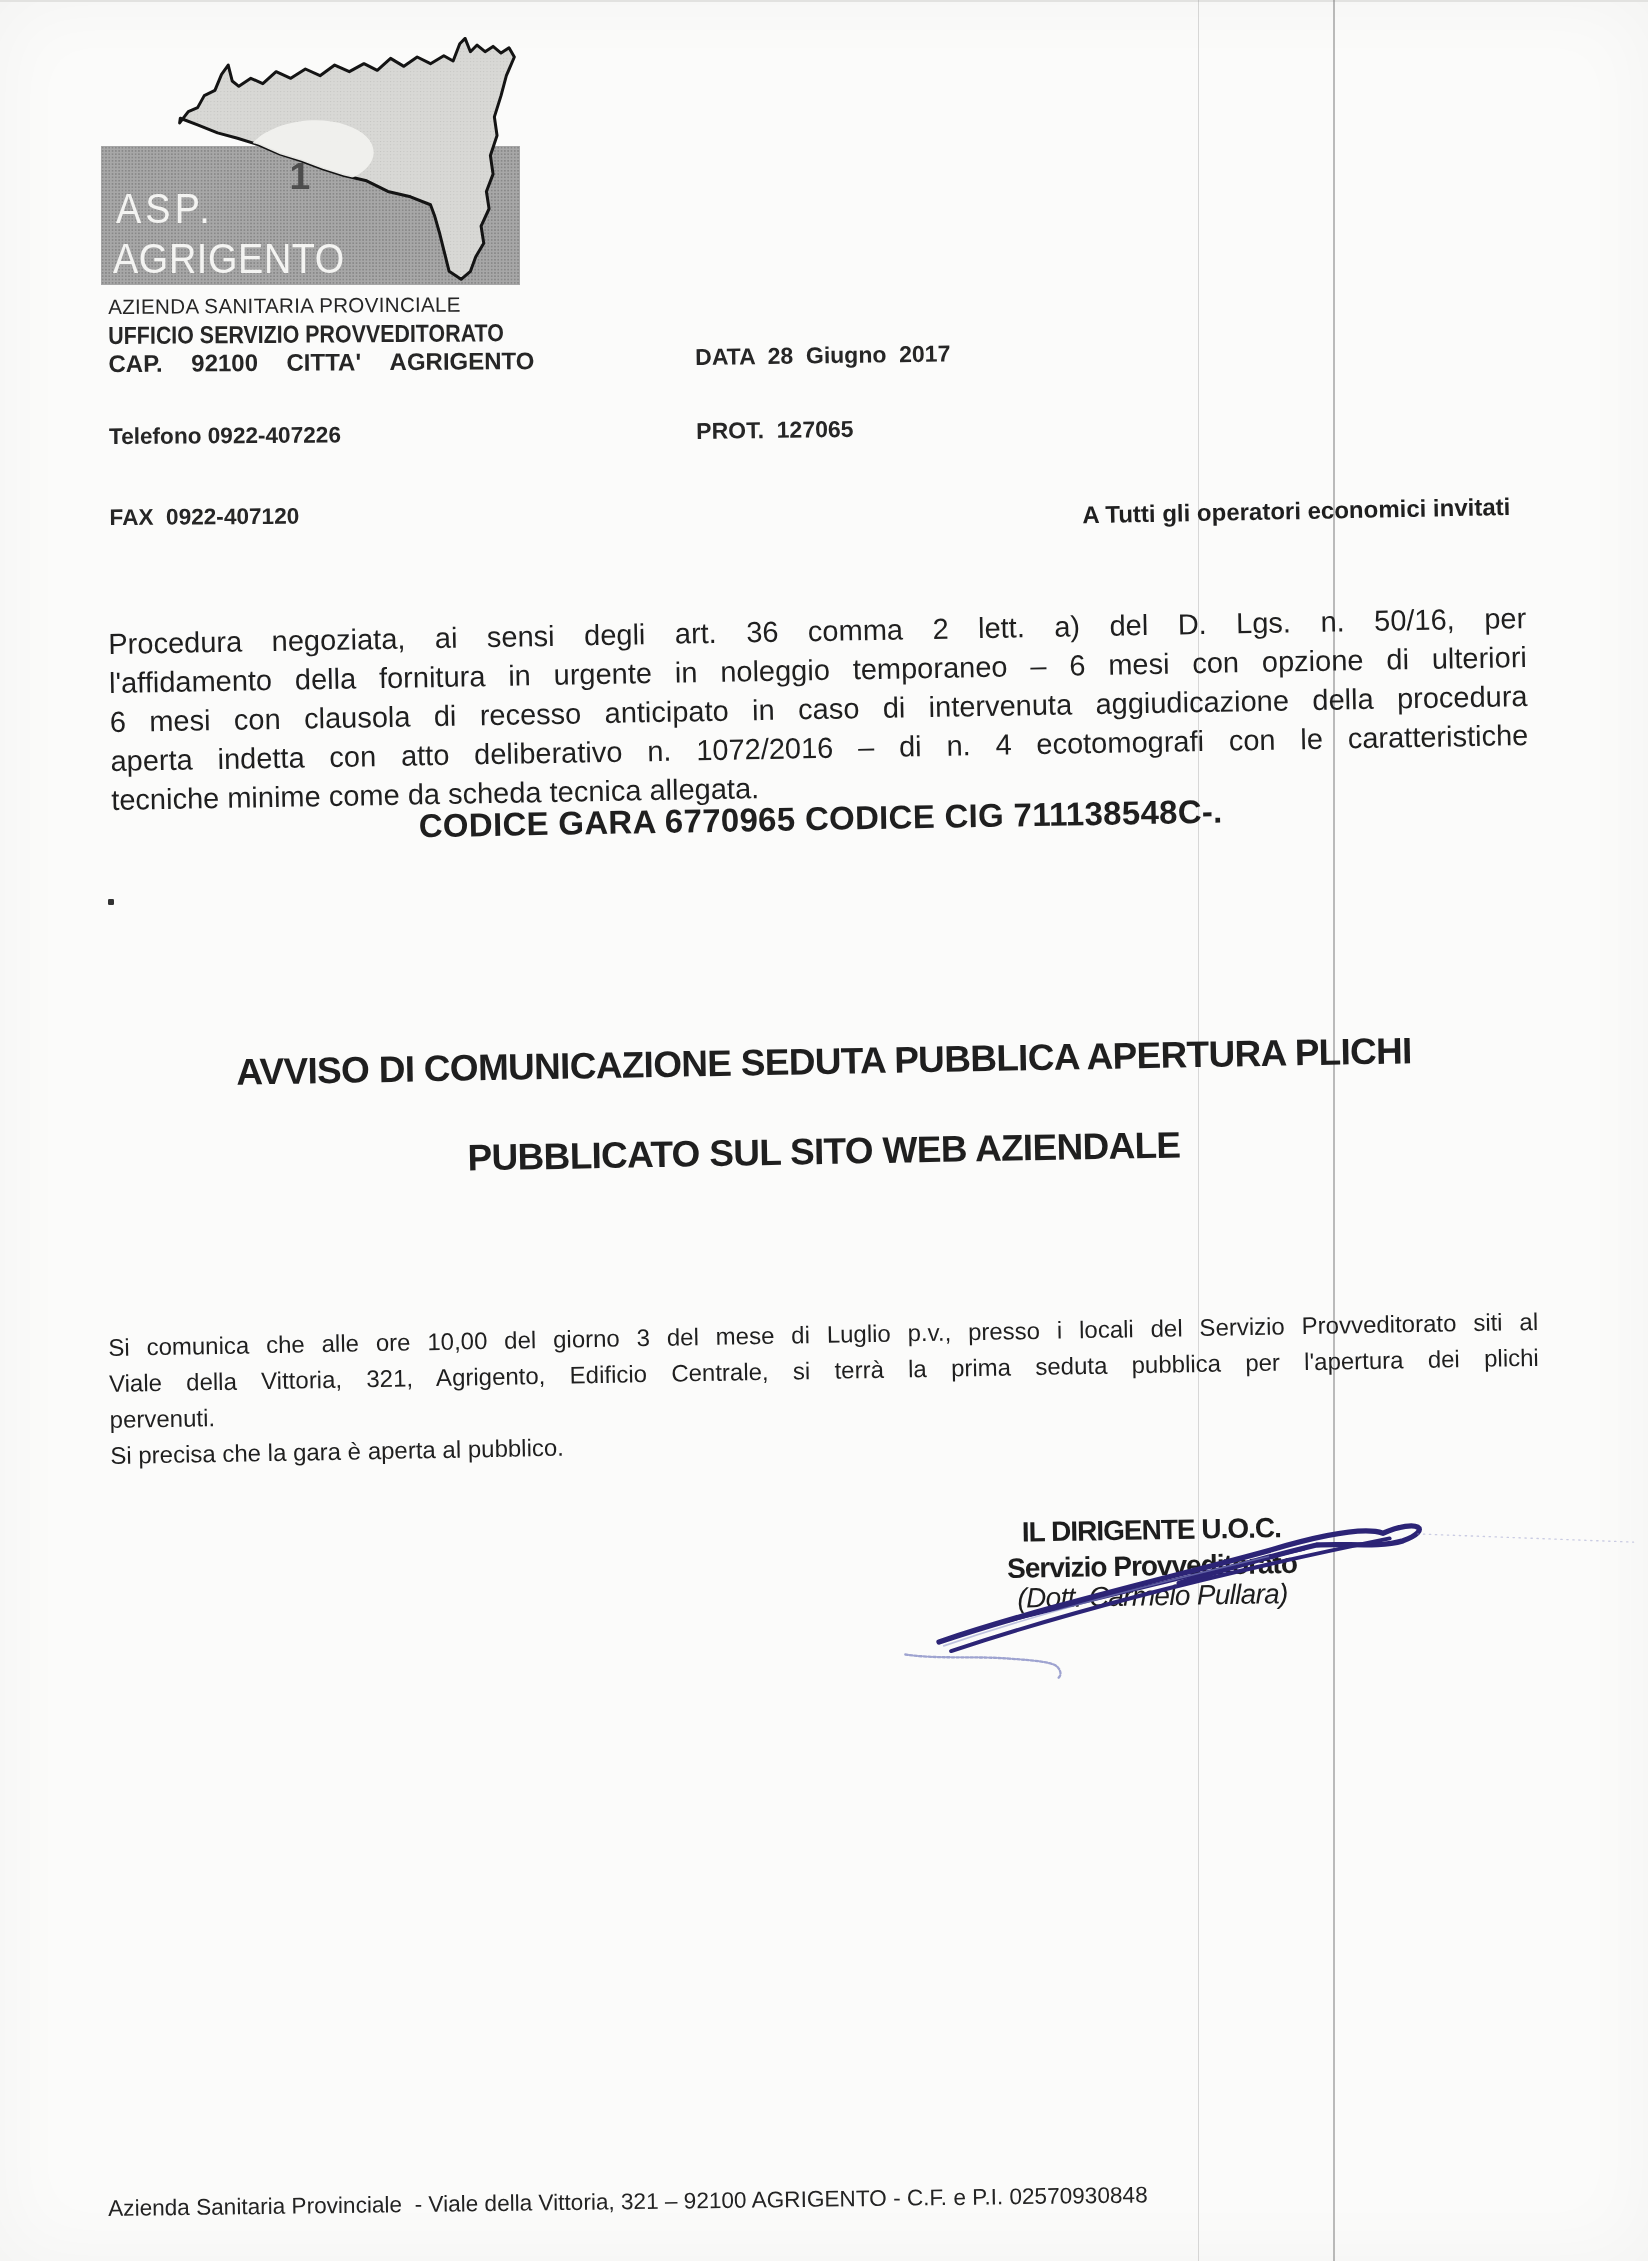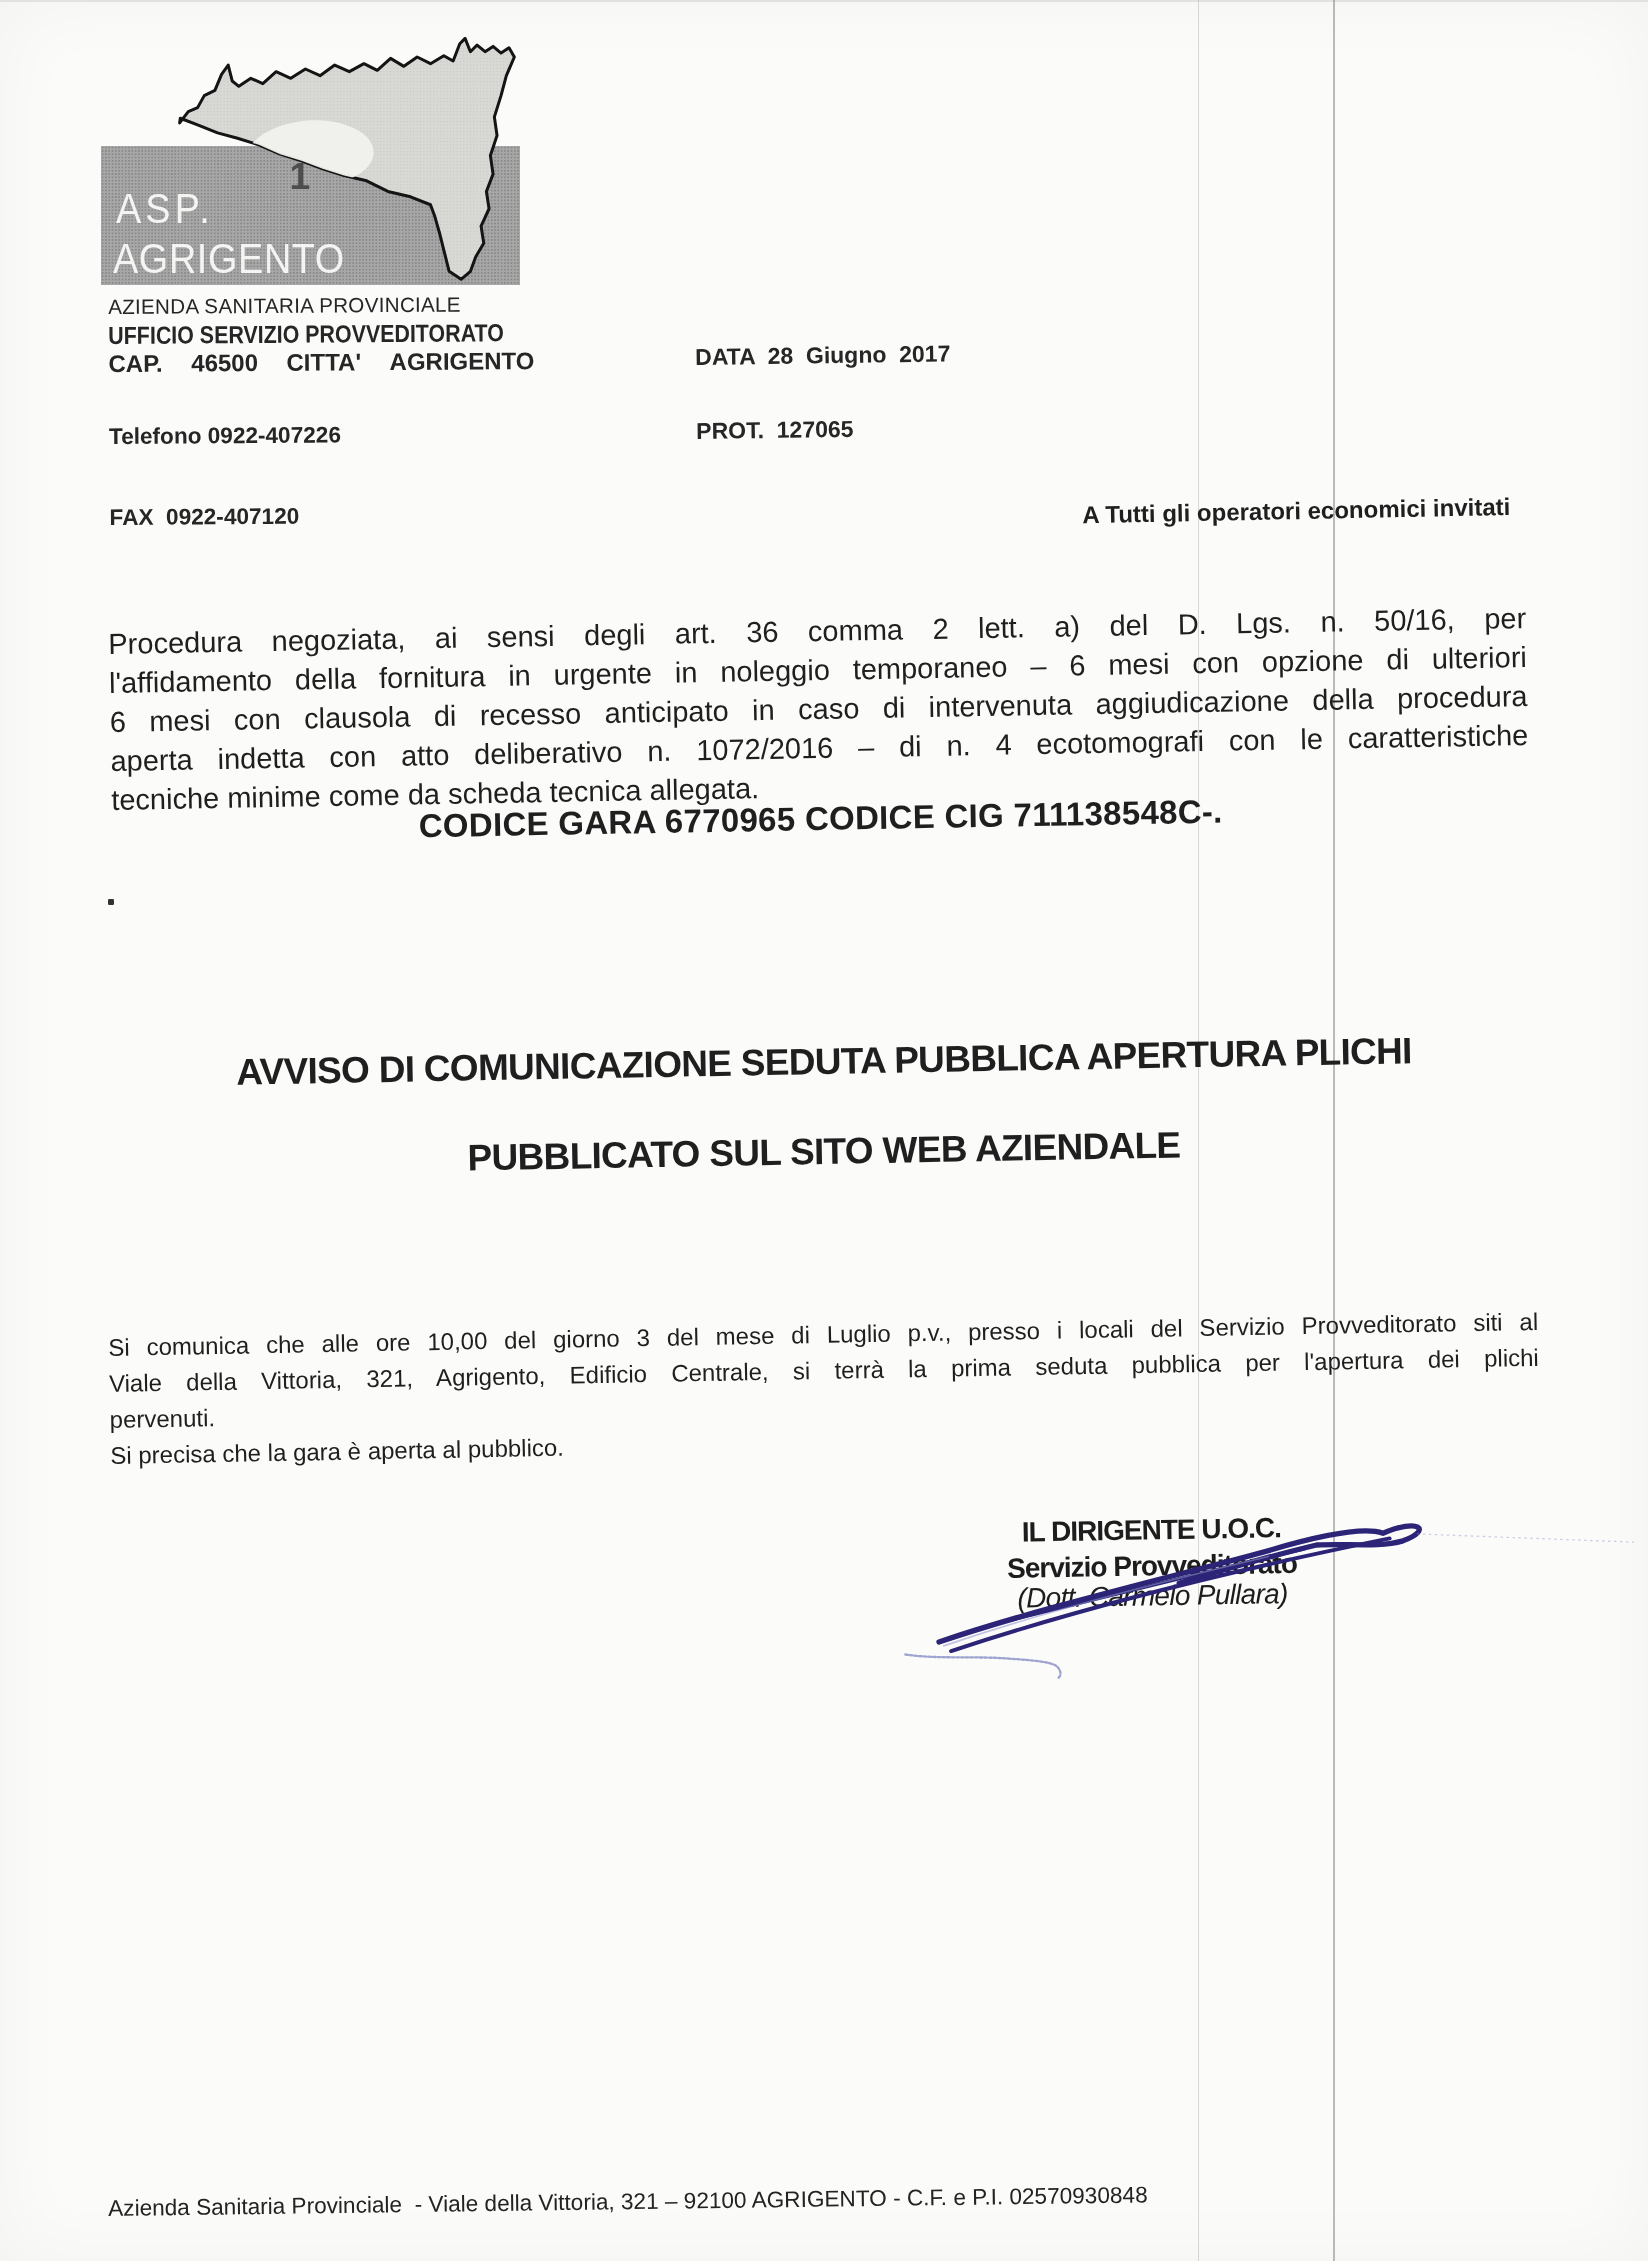--- a/index.html
+++ b/index.html
@@ -89,21 +89,21 @@
     <text x="190" y="228" font-family="Liberation Sans, sans-serif" font-size="56" font-weight="700" fill="#4d4d4d">1</text>
   </svg>
   <div class="logo-text asp">ASP.</div>
   <div class="logo-text agrigento">AGRIGENTO</div>
 
   <div class="lh-left">
     <div class="lh-org">AZIENDA SANITARIA PROVINCIALE</div>
     <div class="lh-office"><span>UFFICIO SERVIZIO PROVVEDITORATO</span></div>
     <div class="lh-capline">
       <span>CAP.</span>
-      <span>46500</span>
+      <span>92100</span>
       <span>CITTA'</span>
       <span>AGRIGENTO</span>
     </div>
     <div class="lh-tel">Telefono 0922-407226</div>
     <div class="lh-fax">FAX  0922-407120</div>
   </div>
 
   <div class="lh-right">
     <div class="lh-data">DATA  28  Giugno  2017</div>
     <div class="lh-prot">PROT.  127065</div>

